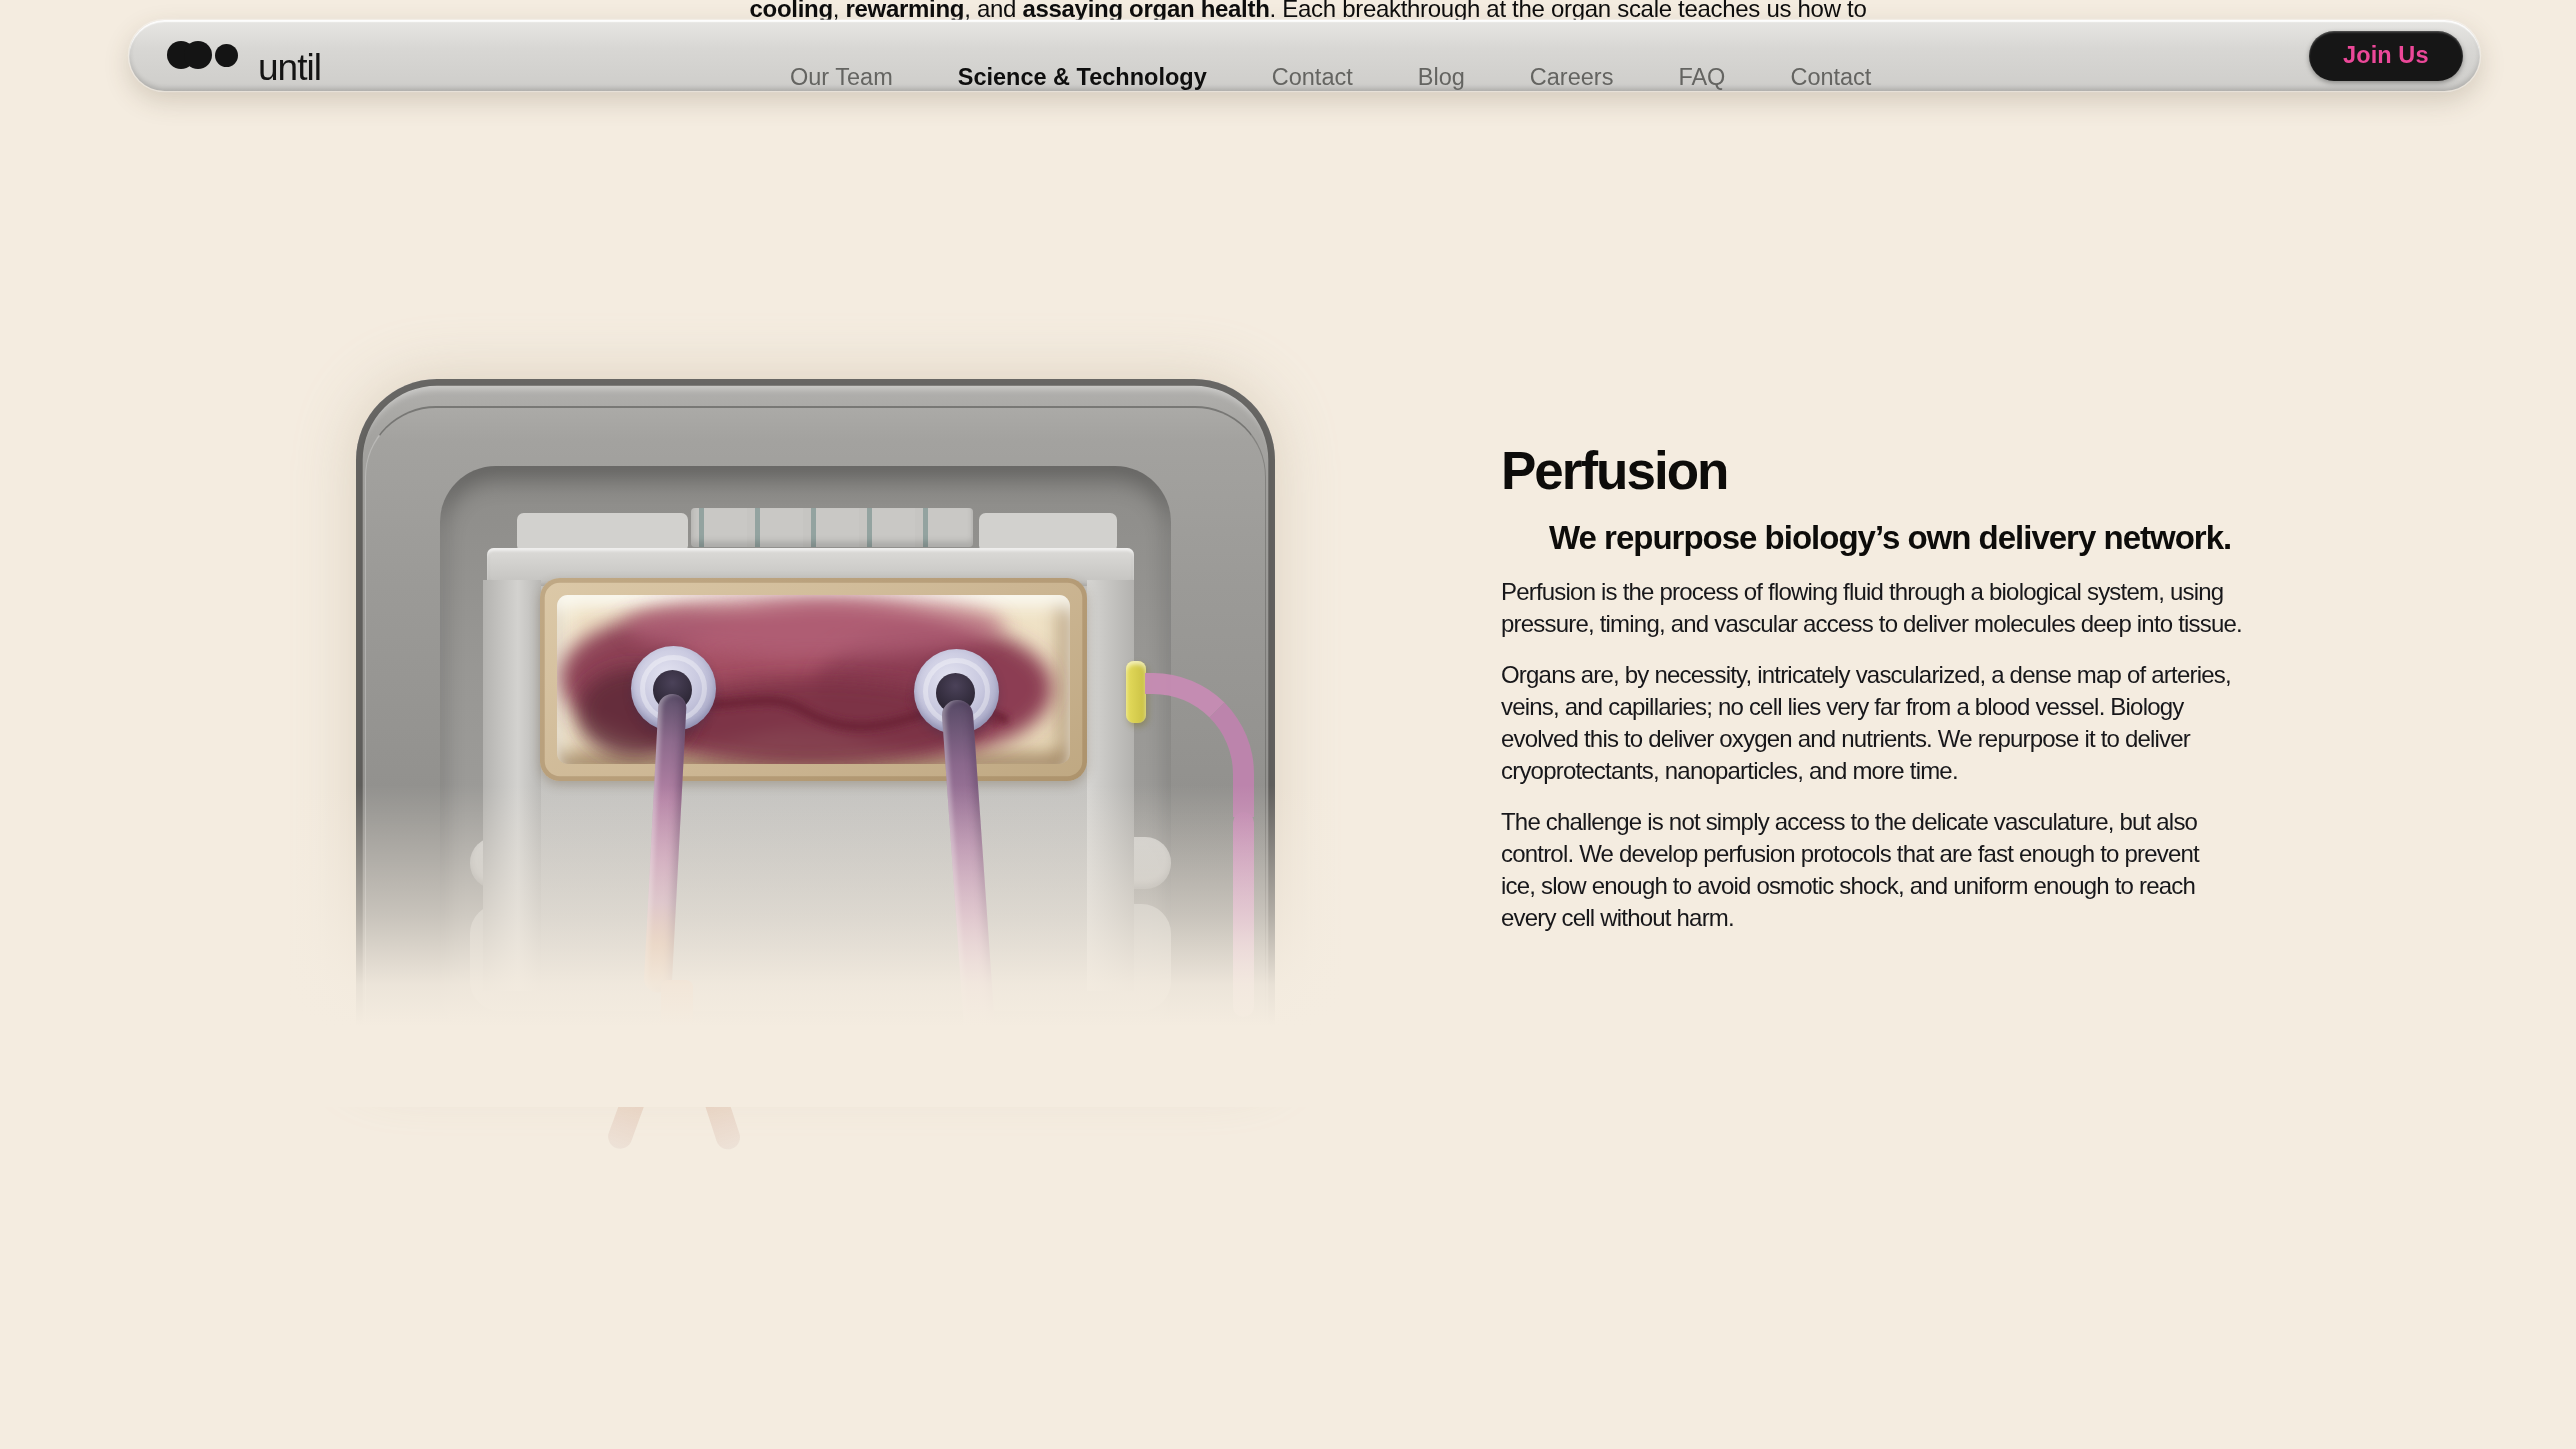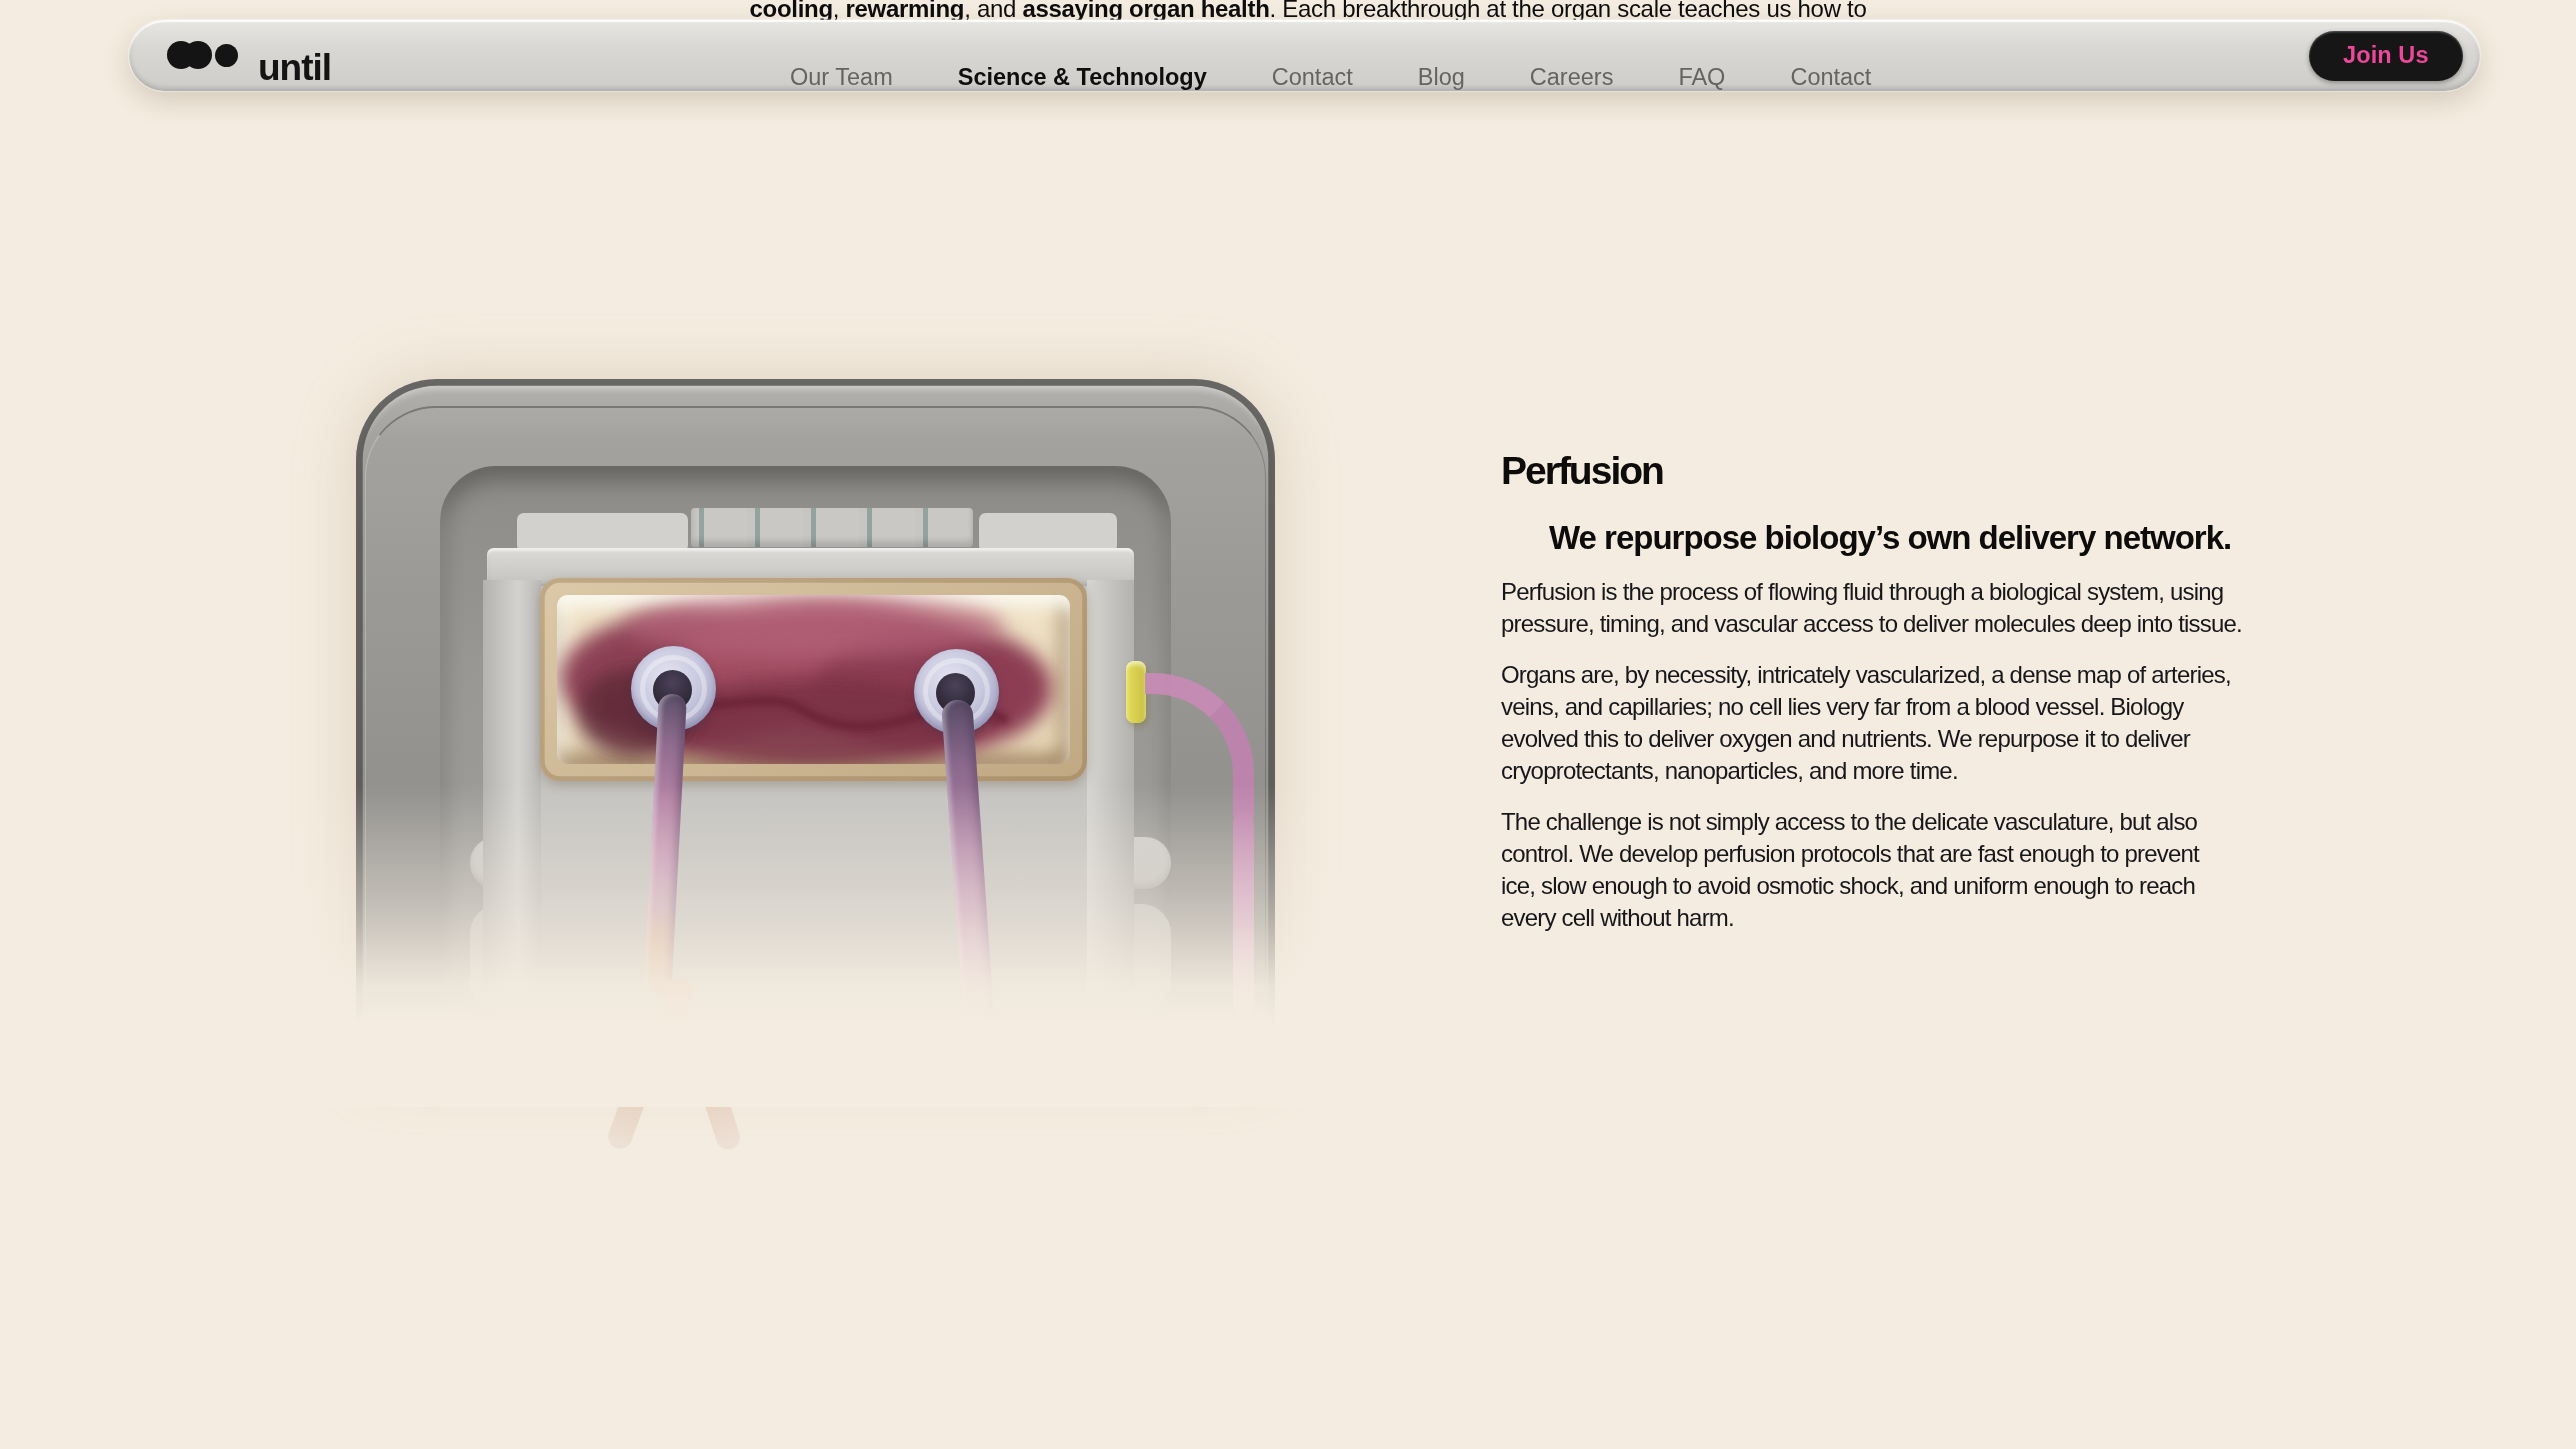--- a/index.html
+++ b/index.html
@@ -29,40 +29,40 @@
                 0 0 0 1.3px rgba(255,255,255,0.35),
                 0 9.4px 27px rgba(80,65,40,0.20);
     display:flex; align-items:center; z-index:50;
   }
   .logo { display:flex; align-items:center; gap:20px; margin-left:38px; cursor:pointer; }
   .logo-dots { position:relative; width:71px; height:29.5px; }
   .logo-dots i { position:absolute; background:#141414; border-radius:50%; }
   .logo-dots .d1 { left:0;  top:0.7px; width:28px; height:28px; }
   .logo-dots .d2 { left:17.4px; top:0.7px; width:28px; height:28px; }
   .logo-dots .d3 { left:48px; top:3.4px; width:23px; height:23px; }
-  .logo-word { font-size:37px; font-weight:bold; letter-spacing:-1px; color:#141414;margin-top:24px; }
+  .logo-word { font-size:37px; font-weight:normal; letter-spacing:-1px; color:#141414;margin-top:24px; }
 
   .nav-links {
     position:absolute; left:661px; top:0; bottom:0;
     display:flex; align-items:flex-end; gap:65px;
   }
   .nav-link { font-size:23.5px; color:#646461; cursor:pointer; white-space:nowrap; }
   .nav-link.active { color:#0e0e0e; font-weight:bold; }
 
   .join-btn {
     position:absolute; right:17.4px; top:10.7px; height:50px; padding:0 34px;
     border-radius:25px; background:#161616; color:#ec4899;
     font-size:23.5px; font-weight:bold; letter-spacing:0.1px;
     display:flex; align-items:center; cursor:pointer;
     box-shadow: inset 0 1.3px 2px rgba(255,255,255,0.28), 0 2px 5.4px rgba(0,0,0,0.35);
   }
 
   
   .content-col { position:absolute; left:1501px; top:443px; width:805px; }
-  .page-title  { font-size:39px; font-weight:bold; letter-spacing:-2px; line-height:55px; color:#0d0c0a; }
+  .page-title  { font-size:53px; font-weight:bold; letter-spacing:-2px; line-height:55px; color:#0d0c0a; }
   .section-sub { margin-top:20px; font-size:33px; font-weight:bold; letter-spacing:-1px; line-height:39px; color:#0d0c0a;margin-left:48px; }
   .body-par    { margin-top:19px; font-size:24px; letter-spacing:-0.8px; line-height:32px; color:#17171a; white-space:pre-line; }
 
   
   .illo { position:absolute; left:356px; top:379px; width:919px; height:691px; filter:blur(0.7px); }
   .illo * { position:absolute; }
 
   .dev-shell {
     left:0; top:0; width:919px; height:691px;
     border-radius:81px 81px 40px 40px;

